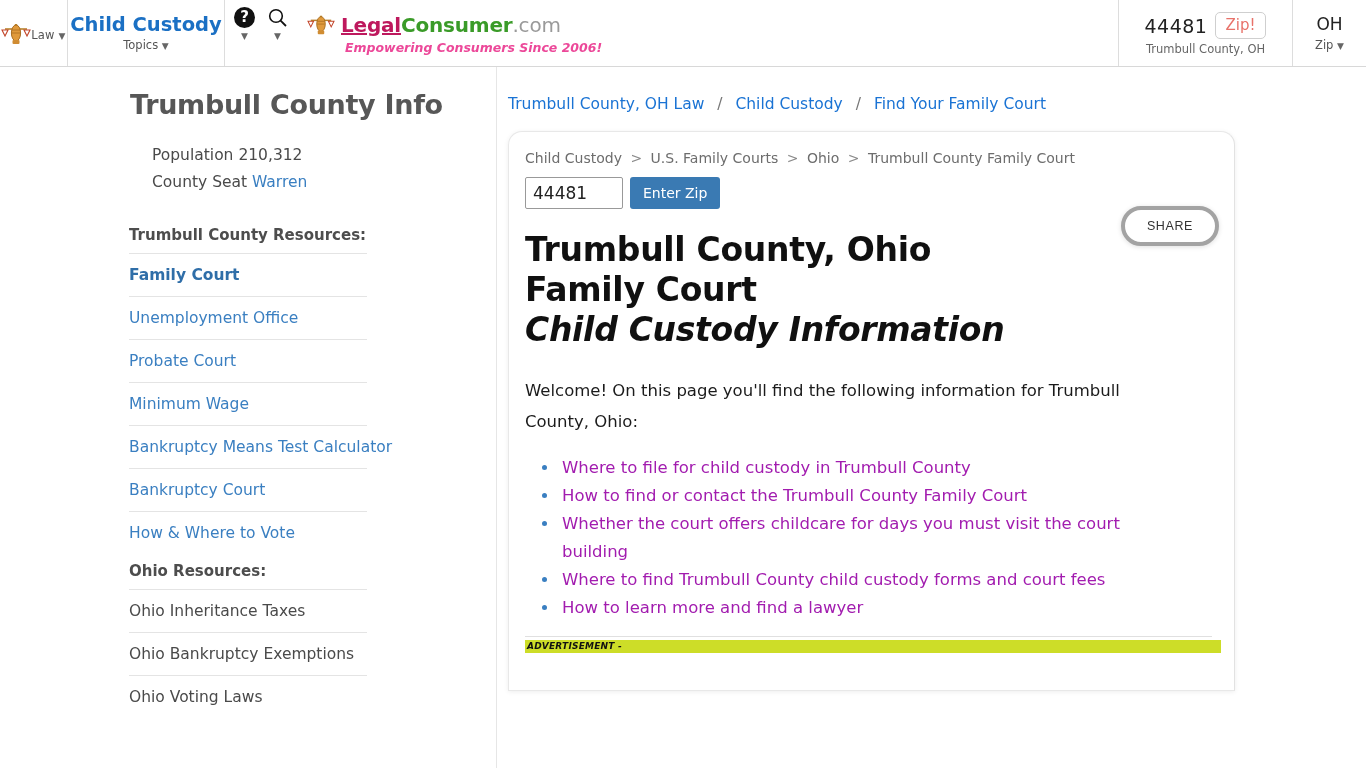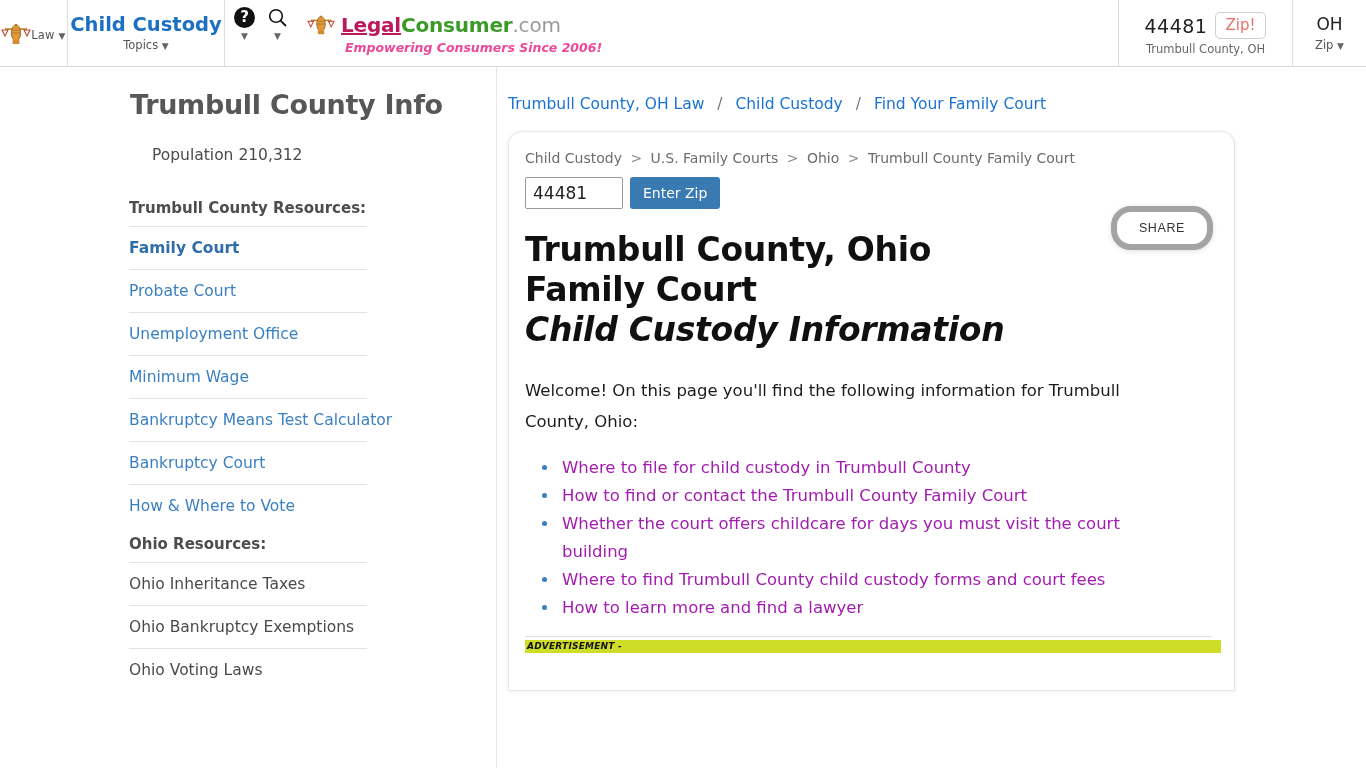--- a/index.html
+++ b/index.html
@@ -178,22 +178,22 @@
     font-family: "DejaVu Sans", sans-serif;
     background: #fff;
   }
   .enter-zip {
     background: #3a7ab3; color: #fff; border: none; border-radius: 3px;
     font-size: 14px; padding: 0 13px; cursor: pointer;
     font-family: "DejaVu Sans", sans-serif;
   }
 
   .share-btn {
-    position: absolute; right: 21px; top: 74px;
-    background: #fff; border: 6px solid #a3a3a3; border-radius: 20px;
+    position: absolute; right: 15px; top: 74px;
+    background: #fff; border: 4px solid #a3a3a3; border-radius: 20px;
     box-shadow: 0 1px 5px rgba(0,0,0,.13);
     font-size: 12.5px; color: #333; letter-spacing: .6px;
     padding: 9px 22px; cursor: pointer;
   }
 
   .h1 {
     margin: 21px 0 0 0;
     font-size: 33px; font-weight: bold; color: #101010;
     line-height: 40px; max-width: 520px;
     letter-spacing: -.3px;
@@ -301,27 +301,31 @@
 <div class="page">
 
   <div class="sidebar">
     <div class="side-title">Trumbull County Info</div>
 
     <div class="side-stats">
       <div>
         <span>Population</span>
         <span>210,312</span>
       </div>
+      <div>
+        <span>County Seat</span>
+        <a>Warren</a>
+      </div>
     </div>
 
     <div class="side-list">
       <div class="side-head">Trumbull County Resources:</div>
       <div class="side-item active">Family Court</div>
+      <div class="side-item">Unemployment Office</div>
       <div class="side-item">Probate Court</div>
-      <div class="side-item">Unemployment Office</div>
       <div class="side-item">Minimum Wage</div>
       <div class="side-item">Bankruptcy Means Test Calculator</div>
       <div class="side-item">Bankruptcy Court</div>
       <div class="side-item">How &amp; Where to Vote</div>
 
       <div class="side-head">Ohio Resources:</div>
       <div class="side-item plain">Ohio Inheritance Taxes</div>
       <div class="side-item plain">Ohio Bankruptcy Exemptions</div>
       <div class="side-item plain">Ohio Voting Laws</div>
     </div>

